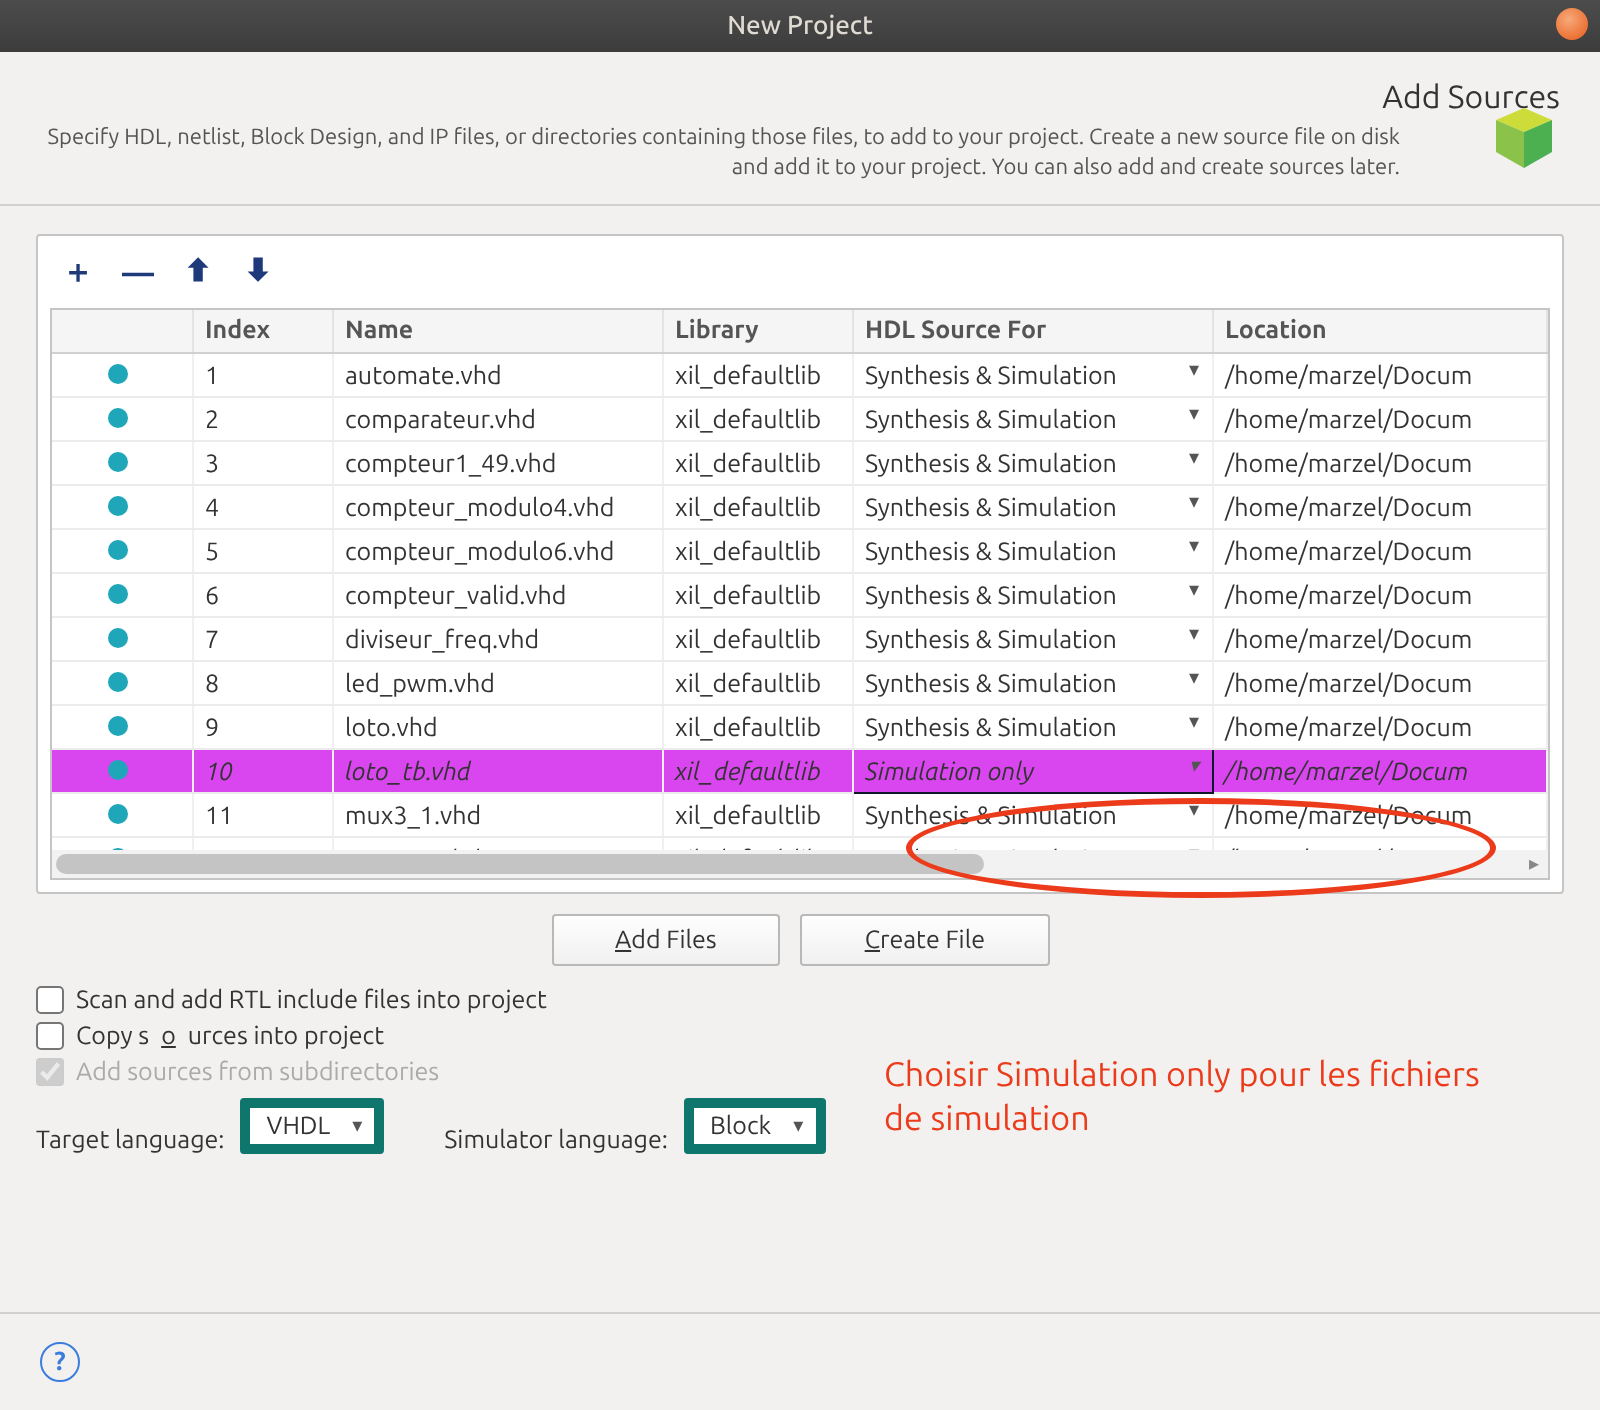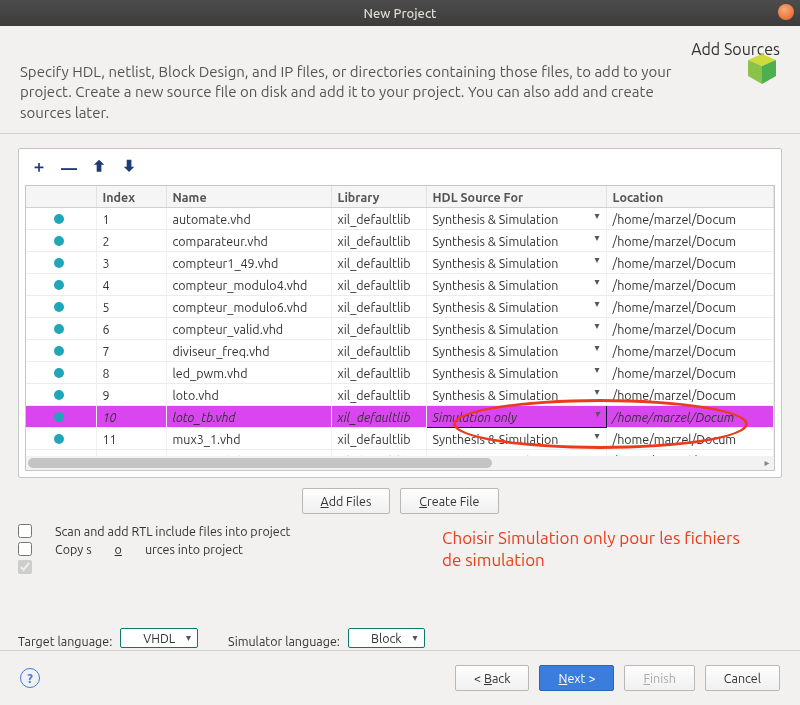--- a/index.html
+++ b/index.html
@@ -18,21 +18,21 @@
   height: 26px;
   line-height: 26px;
   text-align: center;
   position: relative;
   font-size: 13px;
   font-weight: 500;
 }
 .titlebar .close { position: absolute; right: 6px; top: 4px; width: 16px; height: 16px; border-radius: 50%; background: radial-gradient(circle at 40% 35%, #f7a97a, #e65b18); }
 .header-panel { padding: 14px 20px 10px 20px; background: #f2f1f0; border-bottom: 1px solid #d0d0d0; position: relative; }
 .header-panel h2 { font-size: 16px; font-weight: 400; color: #333; margin-bottom: 4px; text-align: right; }
-.header-panel p { font-size: 15px; color: #555; line-height: 1.35; max-width: 680px; }
+.header-panel p { font-size: 11px; color: #555; line-height: 1.35; max-width: 680px; text-align: right; }
 .header-logo { position: absolute; right: 22px; top: 28px; width: 32px; height: 32px; }
 .content { padding: 14px 18px 4px 18px; background: #f2f1f0; }
 .panel { border: 1px solid #c5c5c5; border-radius: 2px; background: #fff; padding: 6px; }
 .toolbar { display: flex; gap: 6px; padding: 2px 2px 6px 2px; }
 .tb-btn { width: 24px; height: 22px; display: flex; align-items: center; justify-content: center; color: #1f3a7a; font-size: 16px; font-weight: bold; cursor: default; }
 .table-wrap { border: 1px solid #c5c5c5; height: 286px; overflow: hidden; position: relative; }
 table { border-collapse: collapse; width: 100%; font-size: 12.5px; table-layout: fixed; }
 th { text-align: left; font-weight: 700; color: #555; background: #f5f5f5; border-bottom: 1px solid #d0d0d0; border-right: 1px solid #e3e3e3; padding: 3px 6px; height: 22px; }
 td { border-bottom: 1px solid #ececec; border-right: 1px solid #f0f0f0; padding: 2px 6px; height: 22px; white-space: nowrap; overflow: hidden; text-overflow: ellipsis; }
 col.c-ico { width: 70px; }
@@ -46,30 +46,30 @@
 .drop { position: relative; }
 .drop::after { content: "▾"; position: absolute; right: 6px; top: 2px; font-size: 10px; color: #555; }
 .dropbox { border: 1px solid #c7dfff; background: #fff; }
 tr.sel .dropbox { border: 1px solid #0f172a; }
 .hscroll { position: absolute; left: 0; right: 0; bottom: 0; height: 14px; background: #f2f2f2; }
 .hscroll .thumb { position: absolute; left: 2px; top: 2px; height: 10px; width: 62%; background: #c4c4c4; border-radius: 5px; }
 .hscroll .ar { position: absolute; top: 0; width: 14px; height: 14px; font-size: 10px; color: #888; text-align: center; line-height: 14px; }
 .hscroll .ar.l { left: 0; }
 .hscroll .ar.r { right: 0; }
 .btn-row { display: flex; gap: 10px; justify-content: center; margin-top: 10px; }
-.btn { border: 1px solid #b8b8b8; background: linear-gradient(#fefefe,#f0f0f0); padding: 5px 18px; font-size: 12.5px; border-radius: 2px; cursor: default; }
+.btn { border: 1px solid #b8b8b8; background: linear-gradient(#fefefe,#f0f0f0); padding: 5px 31px; font-size: 12.5px; border-radius: 2px; cursor: default; }
 .btn.primary { background: #3b7ddd; color: #fff; border-color: #2e64b6; }
 .btn.disabled { color: #aaa; }
 .btn u { text-decoration: underline; }
 .checks { margin-top: 10px; font-size: 12.5px; color: #333; }
-.checks label { display: flex; align-items: center; gap: 23px; margin-bottom: 4px; }
+.checks label { display: flex; align-items: center; gap: 6px; margin-bottom: 4px; }
 .checks input[type=checkbox] { width: 14px; height: 14px; }
 .checks .disabled { color: #aaa; }
 .lang-row { margin-top: 6px; display: flex; align-items: flex-end; gap: 8px; font-size: 12.5px; }
-.select { border: 1px solid #0f766e; background: #fff; padding: 2px 22px 2px 22px; position: relative; border-radius: 2px; margin-top: 48px; }
+.select { border: 5px solid #0f766e; background: #fff; padding: 2px 22px 2px 8px; position: relative; border-radius: 2px; }
 .select::after { content: "▾"; position: absolute; right: 6px; top: 3px; font-size: 10px; color: #555; }
 .footer { position: absolute; left: 0; right: 0; bottom: 0; padding: 14px 20px; border-top: 1px solid #d0d0d0; background: #f2f1f0; display: flex; align-items: center; }
 .help { width: 20px; height: 20px; border: 1.5px solid #3b7ddd; border-radius: 50%; color: #3b7ddd; text-align: center; line-height: 18px; font-size: 13px; font-weight: bold; }
 .footer .btns { margin-left: auto; display: flex; gap: 10px; }
 .annotation { position: absolute; color: #eb3b1a; font-size: 17px; line-height: 1.3; pointer-events: none; }
 .annot-ellipse { position: absolute; border: 3px solid #eb3b1a; border-radius: 50%; pointer-events: none; }
 </style>
 </head>
 <body>
 
@@ -229,36 +229,31 @@
   </div>
 
   <div class="checks">
     <label>
         <input type="checkbox" style="">
         <span>Scan and add RTL include files into project</span>
       </label>
     <label><input type="checkbox" style="">Copy s<u>o</u>urces into project</label>
     <label class="disabled">
         <input type="checkbox" checked="" disabled="" style="">
+        <span>Add sources from subdirectories</span>
       </label>
   </div>
 
   <div class="lang-row">
     <span>Target language:</span>
     <span class="select"><span>VHDL</span></span>
     <span style="width:14px"></span>
     <span>Simulator language:</span>
     <span class="select"><span>Block</span></span>
   </div>
 </div>
 
 <div class="footer">
   <span class="help">?</span>
-  <div class="btns">
-    <span class="btn">&lt; <u>B</u>ack</span>
-    <span class="btn primary"><u>N</u>ext &gt;</span>
-    <span class="btn disabled"><u>F</u>inish</span>
-    <span class="btn">Cancel</span>
-  </div>
 </div>
 
 <div class="annot-ellipse" style="left:453px; top:399px; width:295px; height:50px;"></div>
 <div class="annotation" style="left:442px; top:527px; width:300px;">Choisir Simulation only pour les fichiers de simulation</div>
 
 </body></html>

